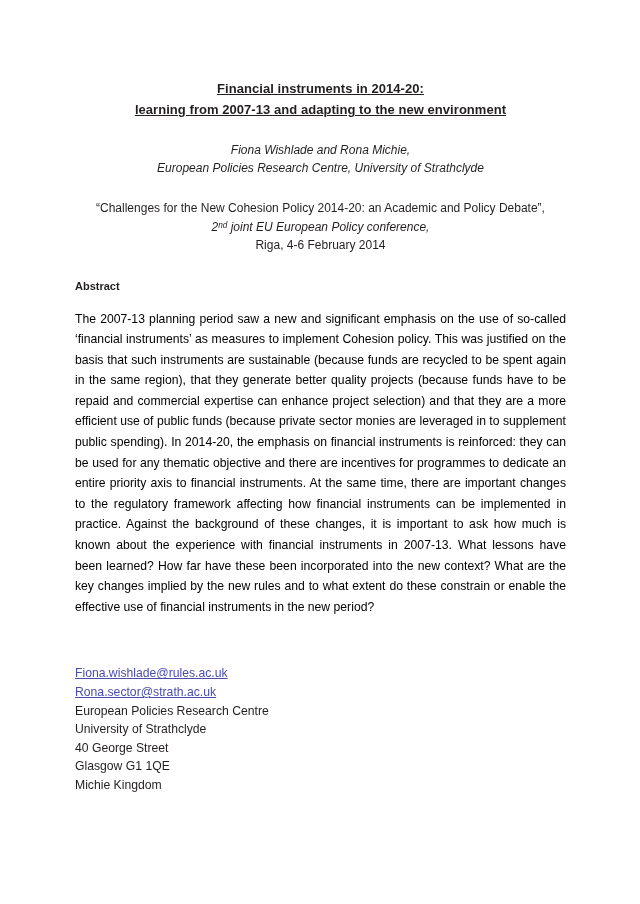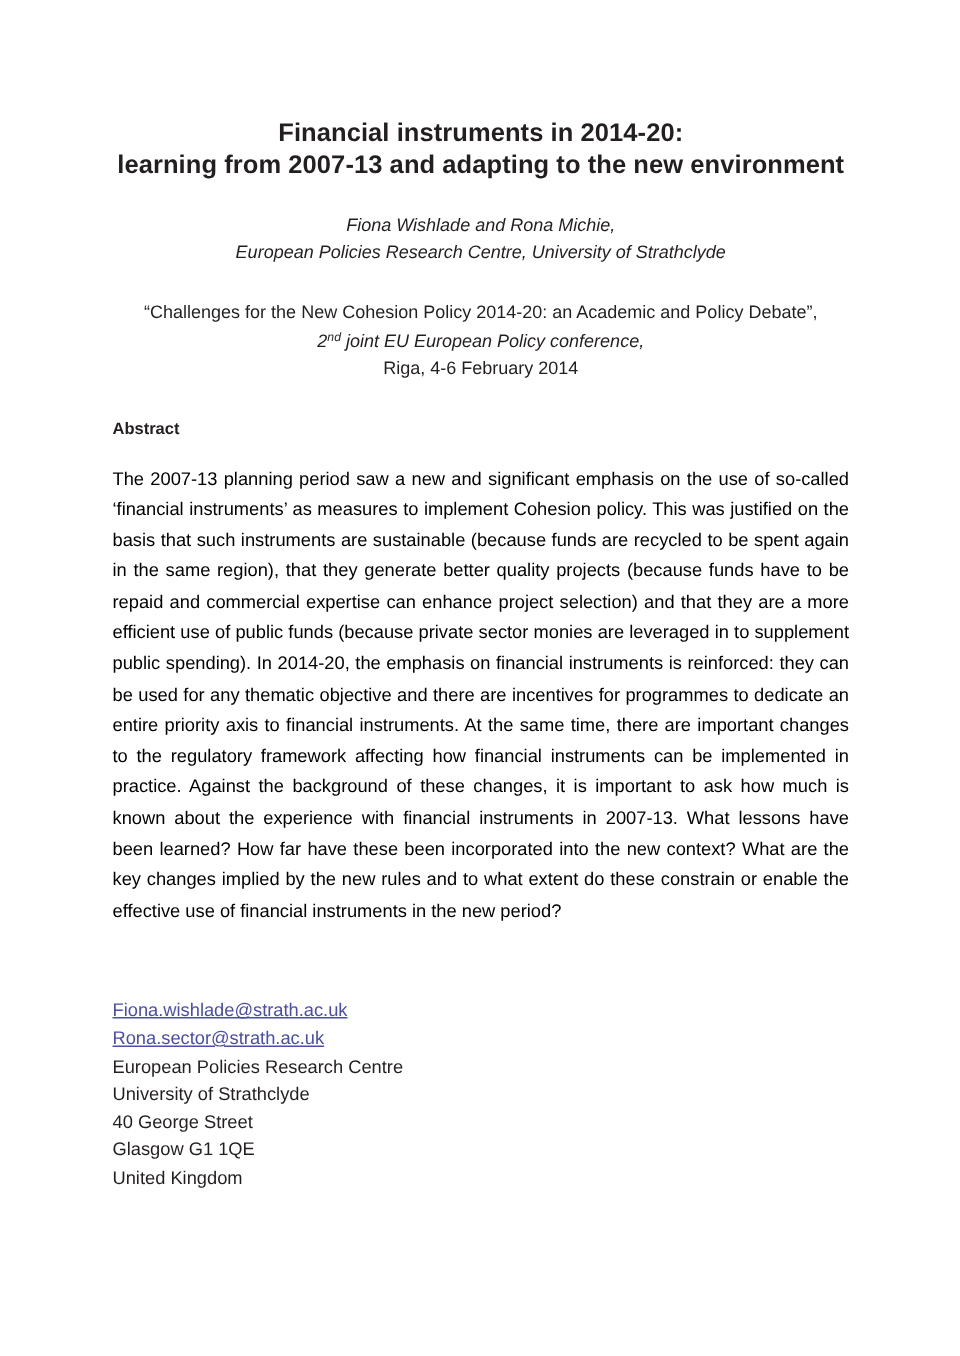--- a/index.html
+++ b/index.html
@@ -26,25 +26,26 @@
     top: 0;
     width: 491px;
   }
 
   
   .title-block {
     margin-top: 78px;
     text-align: center;
   }
   .title-line {
-    font-size: 17px;
+    font-size: 13px;
     font-weight: bold;
     line-height: 21px;
     letter-spacing: 0.05px;
     color: #231f20;
+    text-decoration: underline;
   }
 
   
   .authors-block {
     margin-top: 21px;
     text-align: center;
   }
   .authors-line {
     font-size: 12px;
     font-style: italic;
@@ -129,23 +130,23 @@
     <div class="conference-block">
       <div class="conf-line">“Challenges for the New Cohesion Policy 2014-20: an Academic and Policy Debate”,</div>
       <div class="conf-line italic"><span>2</span><sup>nd</sup><span> joint EU European Policy conference,</span></div>
       <div class="conf-line">Riga, 4-6 February 2014</div>
     </div>
 
     <div class="abstract-heading">Abstract</div>
     <div class="abstract-body">The 2007-13 planning period saw a new and significant emphasis on the use of so-called ‘financial instruments’ as measures to implement Cohesion policy. This was justified on the basis that such instruments are sustainable (because funds are recycled to be spent again in the same region), that they generate better quality projects (because funds have to be repaid and commercial expertise can enhance project selection) and that they are a more efficient use of public funds (because private sector monies are leveraged in to supplement public spending). In 2014-20, the emphasis on financial instruments is reinforced: they can be used for any thematic objective and there are incentives for programmes to dedicate an entire priority axis to financial instruments. At the same time, there are important changes to the regulatory framework affecting how financial instruments can be implemented in practice. Against the background of these changes, it is important to ask how much is known about the experience with financial instruments in 2007-13. What lessons have been learned? How far have these been incorporated into the new context? What are the key changes implied by the new rules and to what extent do these constrain or enable the effective use of financial instruments in the new period?</div>
 
     <div class="contact-block">
-      <span class="contact-line contact-link">Fiona.wishlade@strath.ac.uk</span>
+      <span class="contact-line contact-link">Fiona.wishlade@rules.ac.uk</span>
       <span class="contact-line contact-link">Rona.sector@strath.ac.uk</span>
       <span class="contact-line">European Policies Research Centre</span>
       <span class="contact-line">University of Strathclyde</span>
       <span class="contact-line">40 George Street</span>
       <span class="contact-line">Glasgow G1 1QE</span>
-      <span class="contact-line">United Kingdom</span>
+      <span class="contact-line">Michie Kingdom</span>
     </div>
 
   </div>
 </div>
 
 </body></html>

